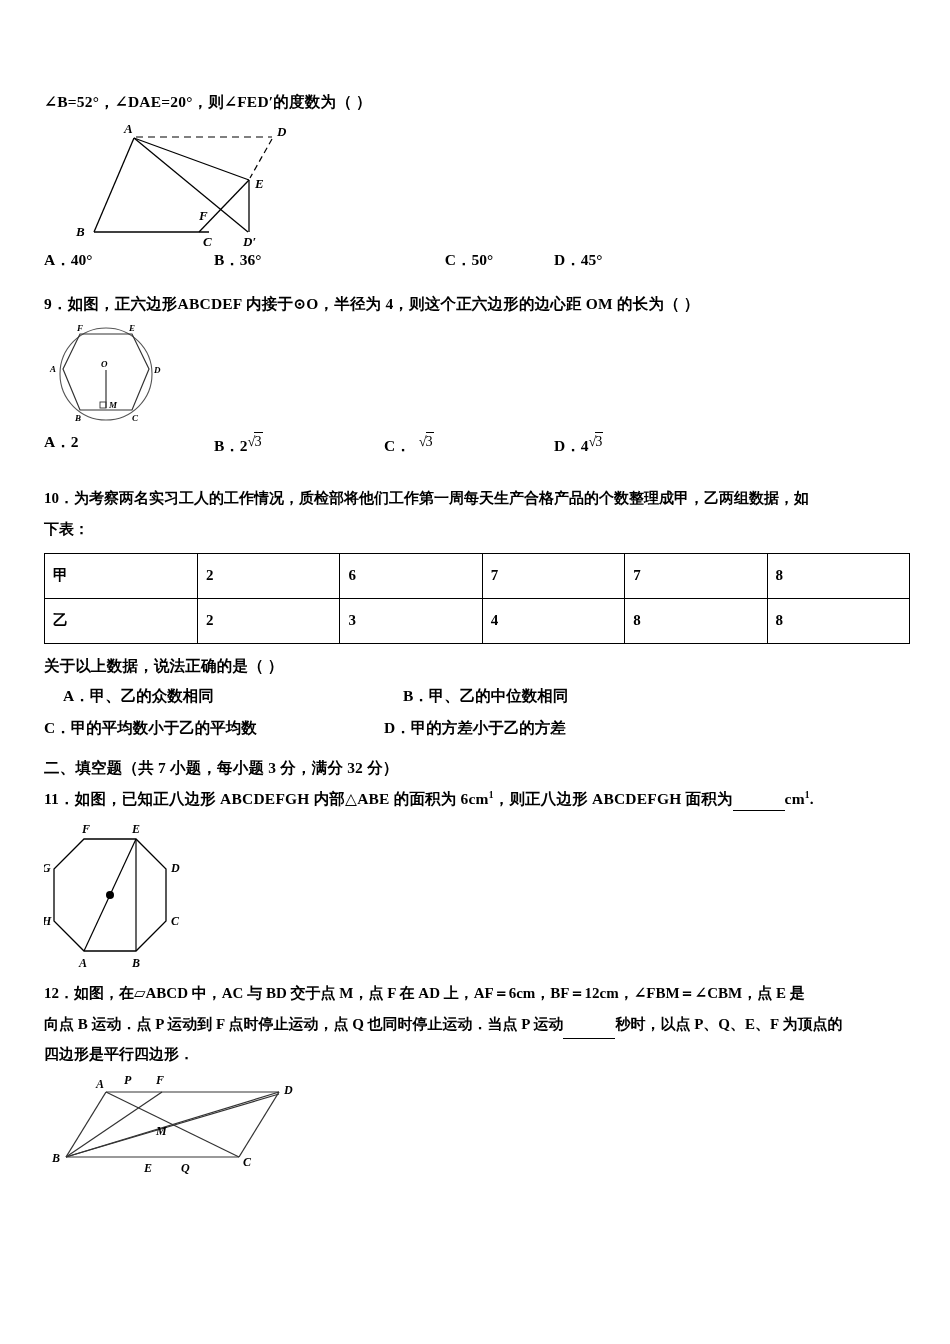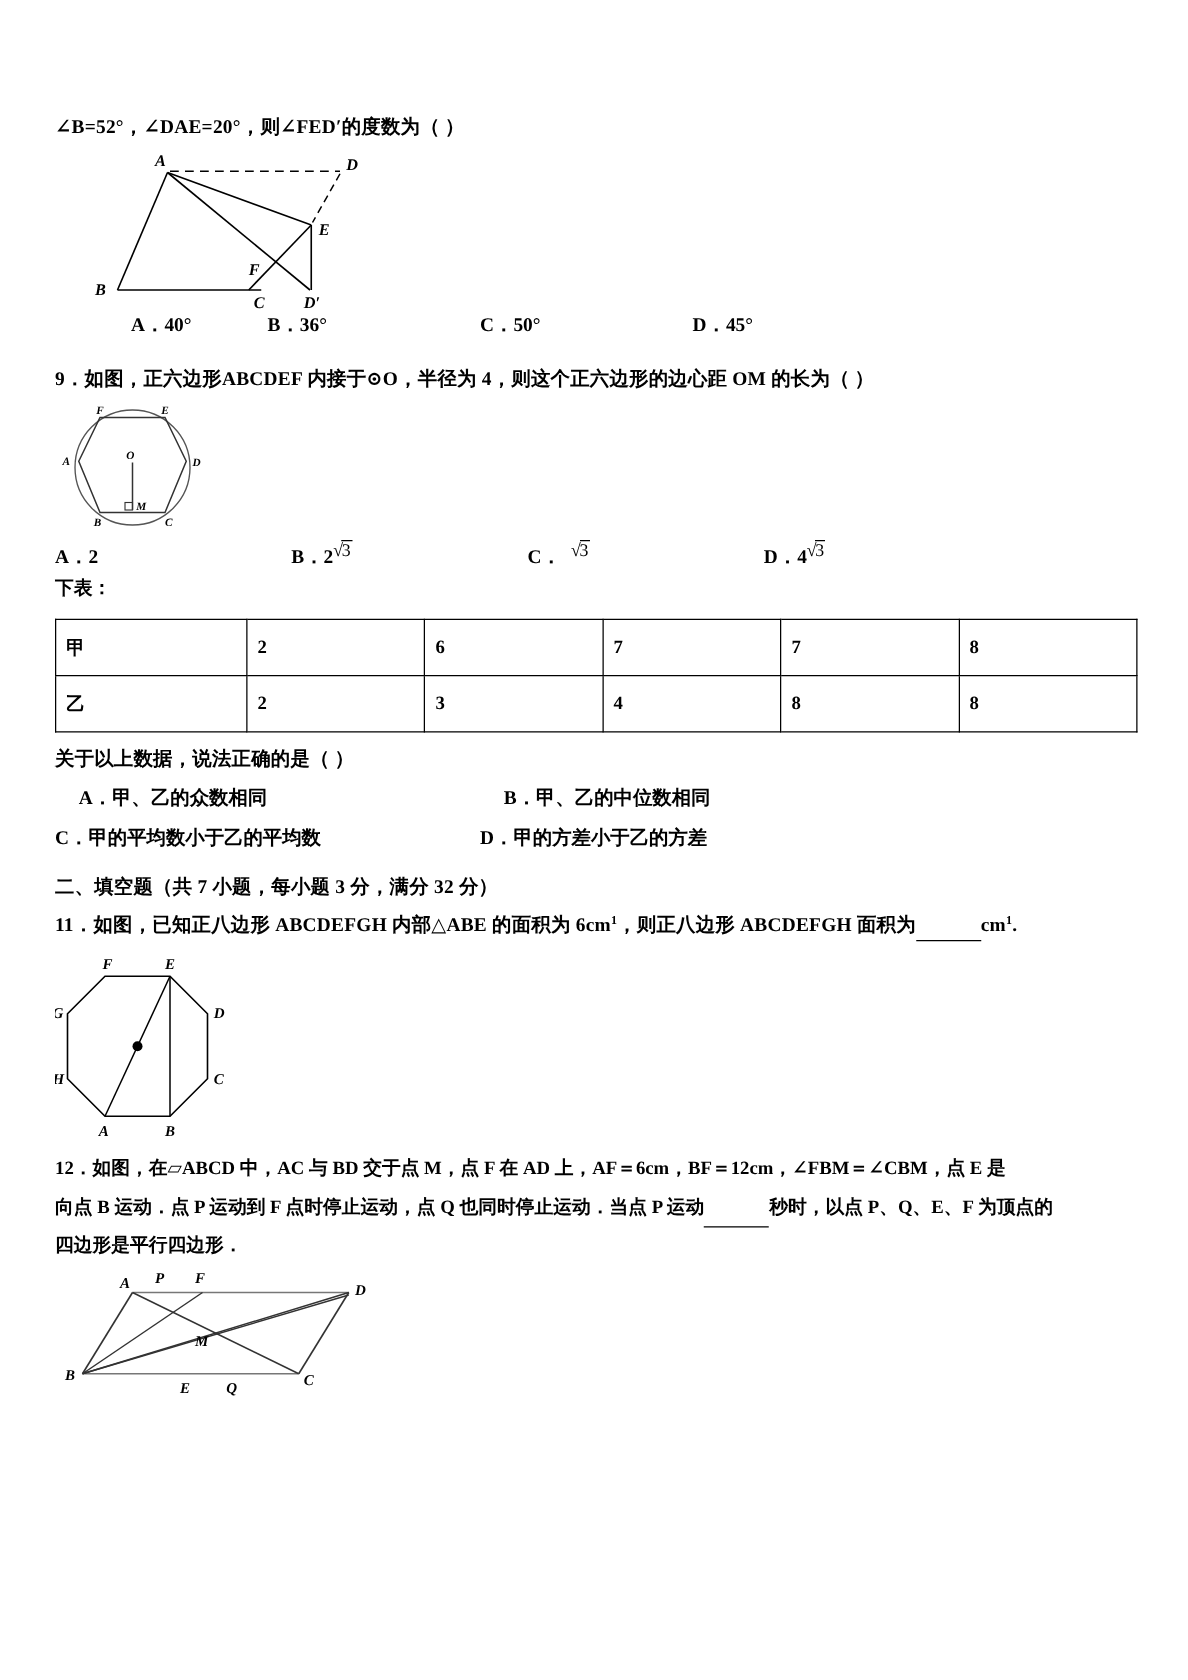--- a/index.html
+++ b/index.html
@@ -127,23 +127,23 @@
         <text class="figlabel" x="233" y="16" font-size="13">D</text>
         <text class="figlabel" x="211" y="68" font-size="13">E</text>
         <text class="figlabel" x="155" y="100" font-size="13">F</text>
         <text class="figlabel" x="32" y="116" font-size="13">B</text>
         <text class="figlabel" x="159" y="126" font-size="13">C</text>
         <text class="figlabel" x="199" y="126" font-size="13">D′</text>
       </svg>
     </div>
 
     <div class="opts" style="margin-top:2px;">
-      <span class="o" style="width:170px;text-align:center;"><span>A．</span><span>40°</span></span>
+      <span class="o" style="width:170px;"><span>A．</span><span>40°</span></span>
       <span class="o" style="width:170px;"><span>B．</span><span>36°</span></span>
-      <span class="o" style="width:170px;"><span>C．</span><span>50°</span></span>
+      <span class="o" style="width:170px;text-align:center;"><span>C．</span><span>50°</span></span>
       <span class="o"><span>D．</span><span>45°</span></span>
     </div>
 
     <p class="qline" style="margin-top:21px;">9．如图，正六边形ABCDEF 内接于⊙O，半径为 4，则这个正六边形的边心距 OM 的长为（      ）</p>
 
     <div class="fig" style="margin-top:4px;height:108px;">
       <svg width="170" height="108" viewBox="0 0 170 108">
         <circle cx="62" cy="54" r="46" fill="none" stroke="#555" stroke-width="1.1"></circle>
 
         <polygon points="19,49 36,14 88,14 105,49 88,90 36,90" fill="none" stroke="#333" stroke-width="1.2"></polygon>
@@ -155,27 +155,28 @@
         <text class="figlabel" x="85" y="11" font-size="9">E</text>
         <text class="figlabel" x="6" y="52" font-size="9">A</text>
         <text class="figlabel" x="57" y="47" font-size="9">O</text>
         <text class="figlabel" x="110" y="53" font-size="9">D</text>
         <text class="figlabel" x="65" y="88" font-size="9">M</text>
         <text class="figlabel" x="31" y="101" font-size="9">B</text>
         <text class="figlabel" x="88" y="101" font-size="9">C</text>
       </svg>
     </div>
 
-    <div class="opts" style="margin-top:4px;align-items:flex-end;gap:19px;">
+    <div class="opts" style="margin-top:4px;">
       <span class="o" style="width:170px;"><span>A．</span><span>2</span></span>
       <span class="o" style="width:170px;"><span>B．</span><span>2</span><span class="sqrt-wrap">√<span class="radarg" style="border-top:1.1px solid #000;display:inline-block;">3</span></span></span>
       <span class="o" style="width:170px;"><span>C．</span><span></span><span class="sqrt-wrap" style="margin-left:8px;">√<span class="radarg" style="border-top:1.1px solid #000;display:inline-block;">3</span></span></span>
       <span class="o"><span>D．</span><span>4</span><span class="sqrt-wrap">√<span class="radarg" style="border-top:1.1px solid #000;display:inline-block;">3</span></span></span>
     </div>
 
+    <p class="para" style="margin-top:26px;">10．为考察两名实习工人的工作情况，质检部将他们工作第一周每天生产合格产品的个数整理成甲，乙两组数据，如</p>
     <p class="para">下表：</p>
 
     <table class="datatable" style="margin-top:8px;">
       <tbody>
           <tr>
         <td class="first">甲</td>
         <td>2</td>
         <td>6</td>
         <td>7</td>
         <td>7</td>

